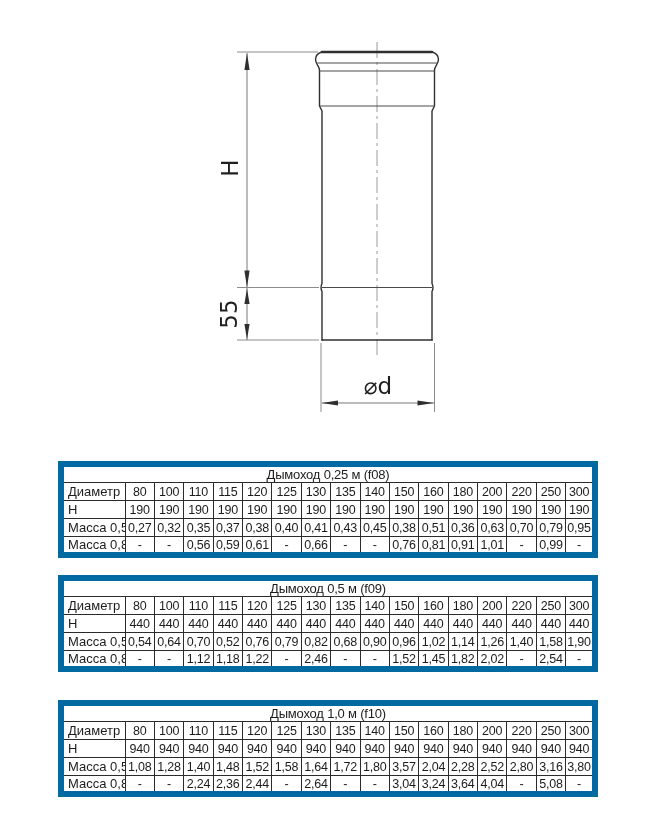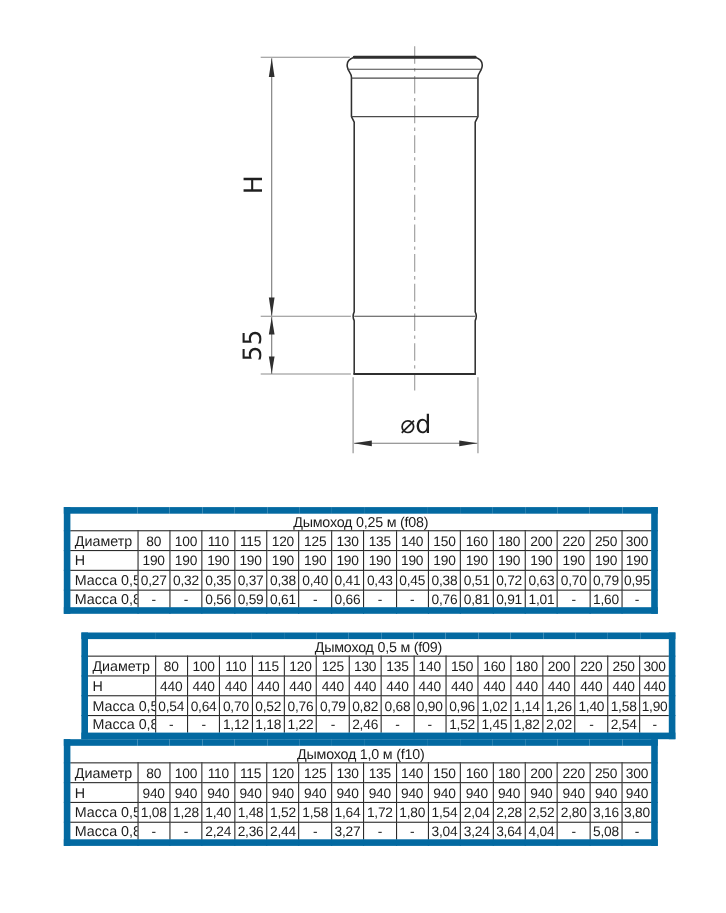--- a/index.html
+++ b/index.html
@@ -18,22 +18,22 @@
 
   .tables-area { position: absolute; left: 58px; top: 0; width: 540px; }
 
   table.spec {
     position: absolute; left: 0; width: 540px;
     border-collapse: collapse; table-layout: fixed;
     font-family: "Liberation Sans", "DejaVu Sans", sans-serif;
     font-size: 12.5px; color: #1c1c1c; letter-spacing: -0.2px;
   }
   table.spec:nth-of-type(1) { top: 461px; }
-  table.spec:nth-of-type(2) { top: 575px; margin-left: 16px; }
-  table.spec:nth-of-type(3) { top: 672px; }
+  table.spec:nth-of-type(2) { top: 575px; }
+  table.spec:nth-of-type(3) { top: 700px; }
 
   table.spec td {
     border: 1px solid #2b2b2b;
     height: 18px;
     text-align: center;
     vertical-align: middle;
     white-space: nowrap;
     overflow: hidden;
     padding: 0;
   }
@@ -172,21 +172,21 @@
           <td>0,32</td>
           <td>0,35</td>
           <td>0,37</td>
           <td>0,38</td>
           <td>0,40</td>
           <td>0,41</td>
           <td>0,43</td>
           <td>0,45</td>
           <td>0,38</td>
           <td>0,51</td>
-          <td>0,72</td>
+          <td>0,36</td>
           <td>0,63</td>
           <td>0,70</td>
           <td>0,79</td>
           <td>0,95</td>
         </tr>
         <tr>
           <td class="rowhead">Масса 0,8</td>
           <td>-</td>
           <td>-</td>
           <td>0,56</td>
@@ -194,21 +194,21 @@
           <td>0,61</td>
           <td>-</td>
           <td>0,66</td>
           <td>-</td>
           <td>-</td>
           <td>0,76</td>
           <td>0,81</td>
           <td>0,91</td>
           <td>1,01</td>
           <td>-</td>
-          <td>1,60</td>
+          <td>0,99</td>
           <td>-</td>
         </tr>
       </tbody>
   </table>
     <table class="spec">
     <colgroup>
         <col class="c-head">
         <col>
         <col>
         <col>
@@ -378,37 +378,37 @@
           <td class="rowhead">Масса 0,5</td>
           <td>1,08</td>
           <td>1,28</td>
           <td>1,40</td>
           <td>1,48</td>
           <td>1,52</td>
           <td>1,58</td>
           <td>1,64</td>
           <td>1,72</td>
           <td>1,80</td>
-          <td>1,54</td>
+          <td>3,57</td>
           <td>2,04</td>
           <td>2,28</td>
           <td>2,52</td>
           <td>2,80</td>
           <td>3,16</td>
           <td>3,80</td>
         </tr>
         <tr>
           <td class="rowhead">Масса 0,8</td>
           <td>-</td>
           <td>-</td>
           <td>2,24</td>
           <td>2,36</td>
           <td>2,44</td>
           <td>-</td>
-          <td>3,27</td>
+          <td>2,64</td>
           <td>-</td>
           <td>-</td>
           <td>3,04</td>
           <td>3,24</td>
           <td>3,64</td>
           <td>4,04</td>
           <td>-</td>
           <td>5,08</td>
           <td>-</td>
         </tr>

